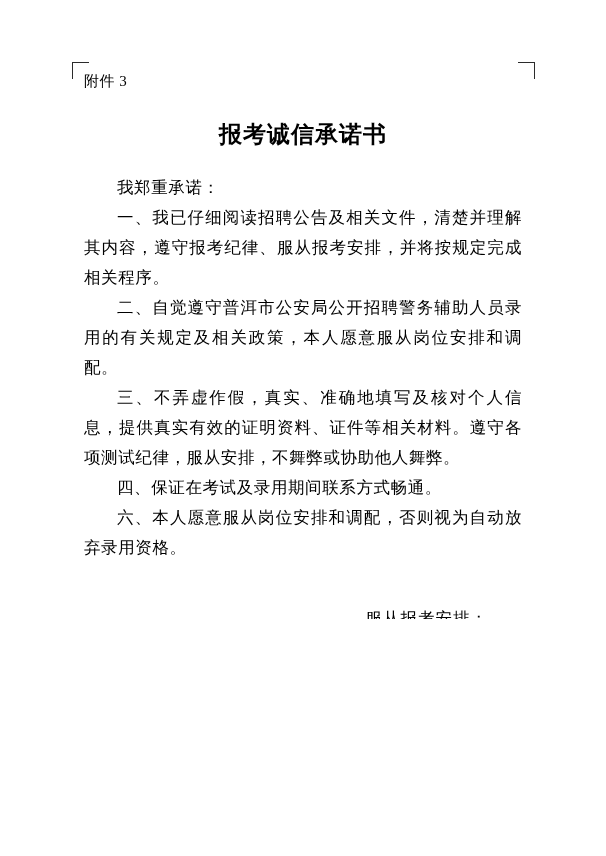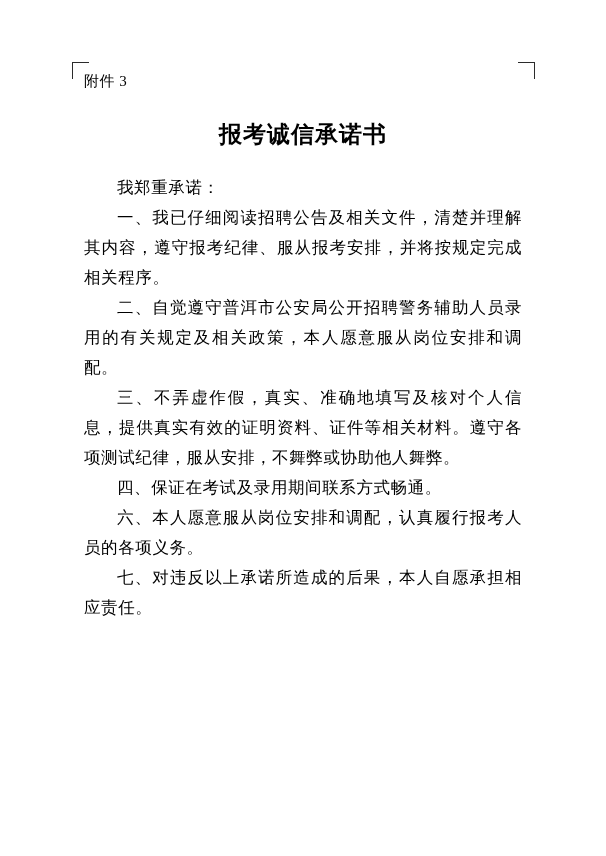--- a/index.html
+++ b/index.html
@@ -108,22 +108,21 @@
     </div>
 
     <div class="body-block">
 
       <p class="para indent">我郑重承诺：</p>
 
       <p class="para indent">一、我已仔细阅读招聘公告及相关文件，清楚并理解其内容，遵守报考纪律、服从报考安排，并将按规定完成相关程序。</p>
       <p class="para indent">二、自觉遵守普洱市公安局公开招聘警务辅助人员录用的有关规定及相关政策，本人愿意服从岗位安排和调配。</p>
       <p class="para indent">三、不弄虚作假，真实、准确地填写及核对个人信息，提供真实有效的证明资料、证件等相关材料。遵守各项测试纪律，服从安排，不舞弊或协助他人舞弊。</p>
       <p class="para indent">四、保证在考试及录用期间联系方式畅通。</p>
-      <p class="para indent">六、本人愿意服从岗位安排和调配，认真履行报考人员的各项义务。</p>
-      <p class="para indent">七、对违反以上承诺所造成的后果，本人自愿承担相应责任。</p>
+      <p class="para indent">六、本人愿意服从岗位安排和调配，否则视为自动放弃录用资格。</p>
 
     </div>
 
     <div class="sign-block">
       <div class="sign-line">服从报考安排：</div>
       <div class="date-line">
         <span>年</span>
         <span class="gap"></span>
         <span>月</span>
         <span class="gap"></span>

